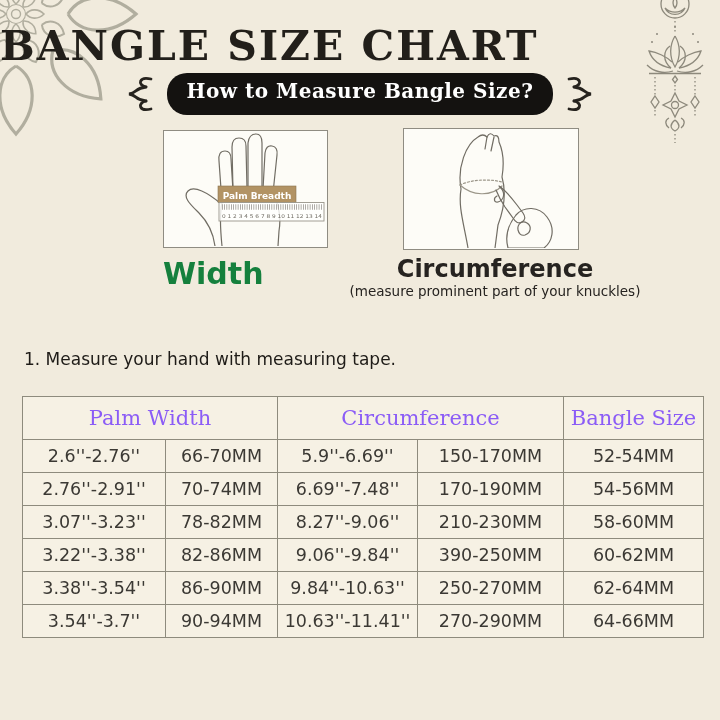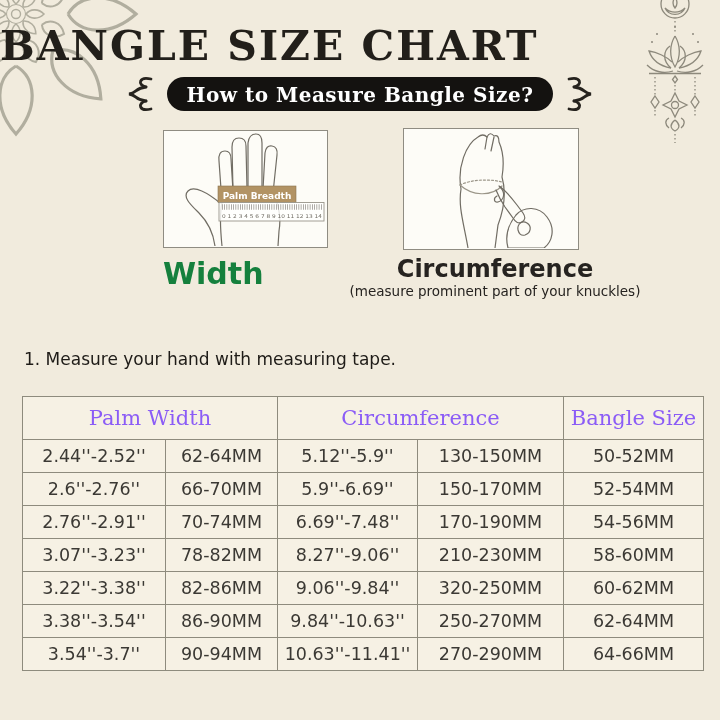--- a/index.html
+++ b/index.html
@@ -17,21 +17,21 @@
     text-align:left; font-family:"DejaVu Serif", serif;
     font-weight:bold; font-size:41px; letter-spacing:2px; color:#221f1a;
   }
   
   .banner {
     position:absolute; top:74px; left:0; width:720px; height:40px;
     display:flex; justify-content:center; align-items:center; gap:13px;
   }
   .pill {
     background:#141210; color:#ffffff; border-radius:20px;
-    padding:6px 20px 4px 20px;
+    padding:6px 20px 12px 20px;
     font-family:"DejaVu Serif", serif; font-weight:bold; font-size:20px;
     letter-spacing:0.5px;
   }
   .flourish { display:block; }
   
   .illus-box {
     position:absolute; background:#fdfcf7;
     border:1.5px solid #8f8c82; box-sizing:border-box;
   }
   .box-width { left:163px; top:130px; width:165px; height:118px; }
@@ -234,27 +234,20 @@
     </colgroup>
     <thead>
       <tr>
         <th colspan="2">Palm Width</th>
         <th colspan="2">Circumference</th>
         <th>Bangle Size</th>
       </tr>
     </thead>
     <tbody>
         <tr>
-          <td>2.44''-2.52''</td>
-          <td>62-64MM</td>
-          <td>5.12''-5.9''</td>
-          <td>130-150MM</td>
-          <td>50-52MM</td>
-        </tr>
-        <tr>
           <td>2.6''-2.76''</td>
           <td>66-70MM</td>
           <td>5.9''-6.69''</td>
           <td>150-170MM</td>
           <td>52-54MM</td>
         </tr>
         <tr>
           <td>2.76''-2.91''</td>
           <td>70-74MM</td>
           <td>6.69''-7.48''</td>
@@ -265,21 +258,21 @@
           <td>3.07''-3.23''</td>
           <td>78-82MM</td>
           <td>8.27''-9.06''</td>
           <td>210-230MM</td>
           <td>58-60MM</td>
         </tr>
         <tr>
           <td>3.22''-3.38''</td>
           <td>82-86MM</td>
           <td>9.06''-9.84''</td>
-          <td>320-250MM</td>
+          <td>390-250MM</td>
           <td>60-62MM</td>
         </tr>
         <tr>
           <td>3.38''-3.54''</td>
           <td>86-90MM</td>
           <td>9.84''-10.63''</td>
           <td>250-270MM</td>
           <td>62-64MM</td>
         </tr>
         <tr>

